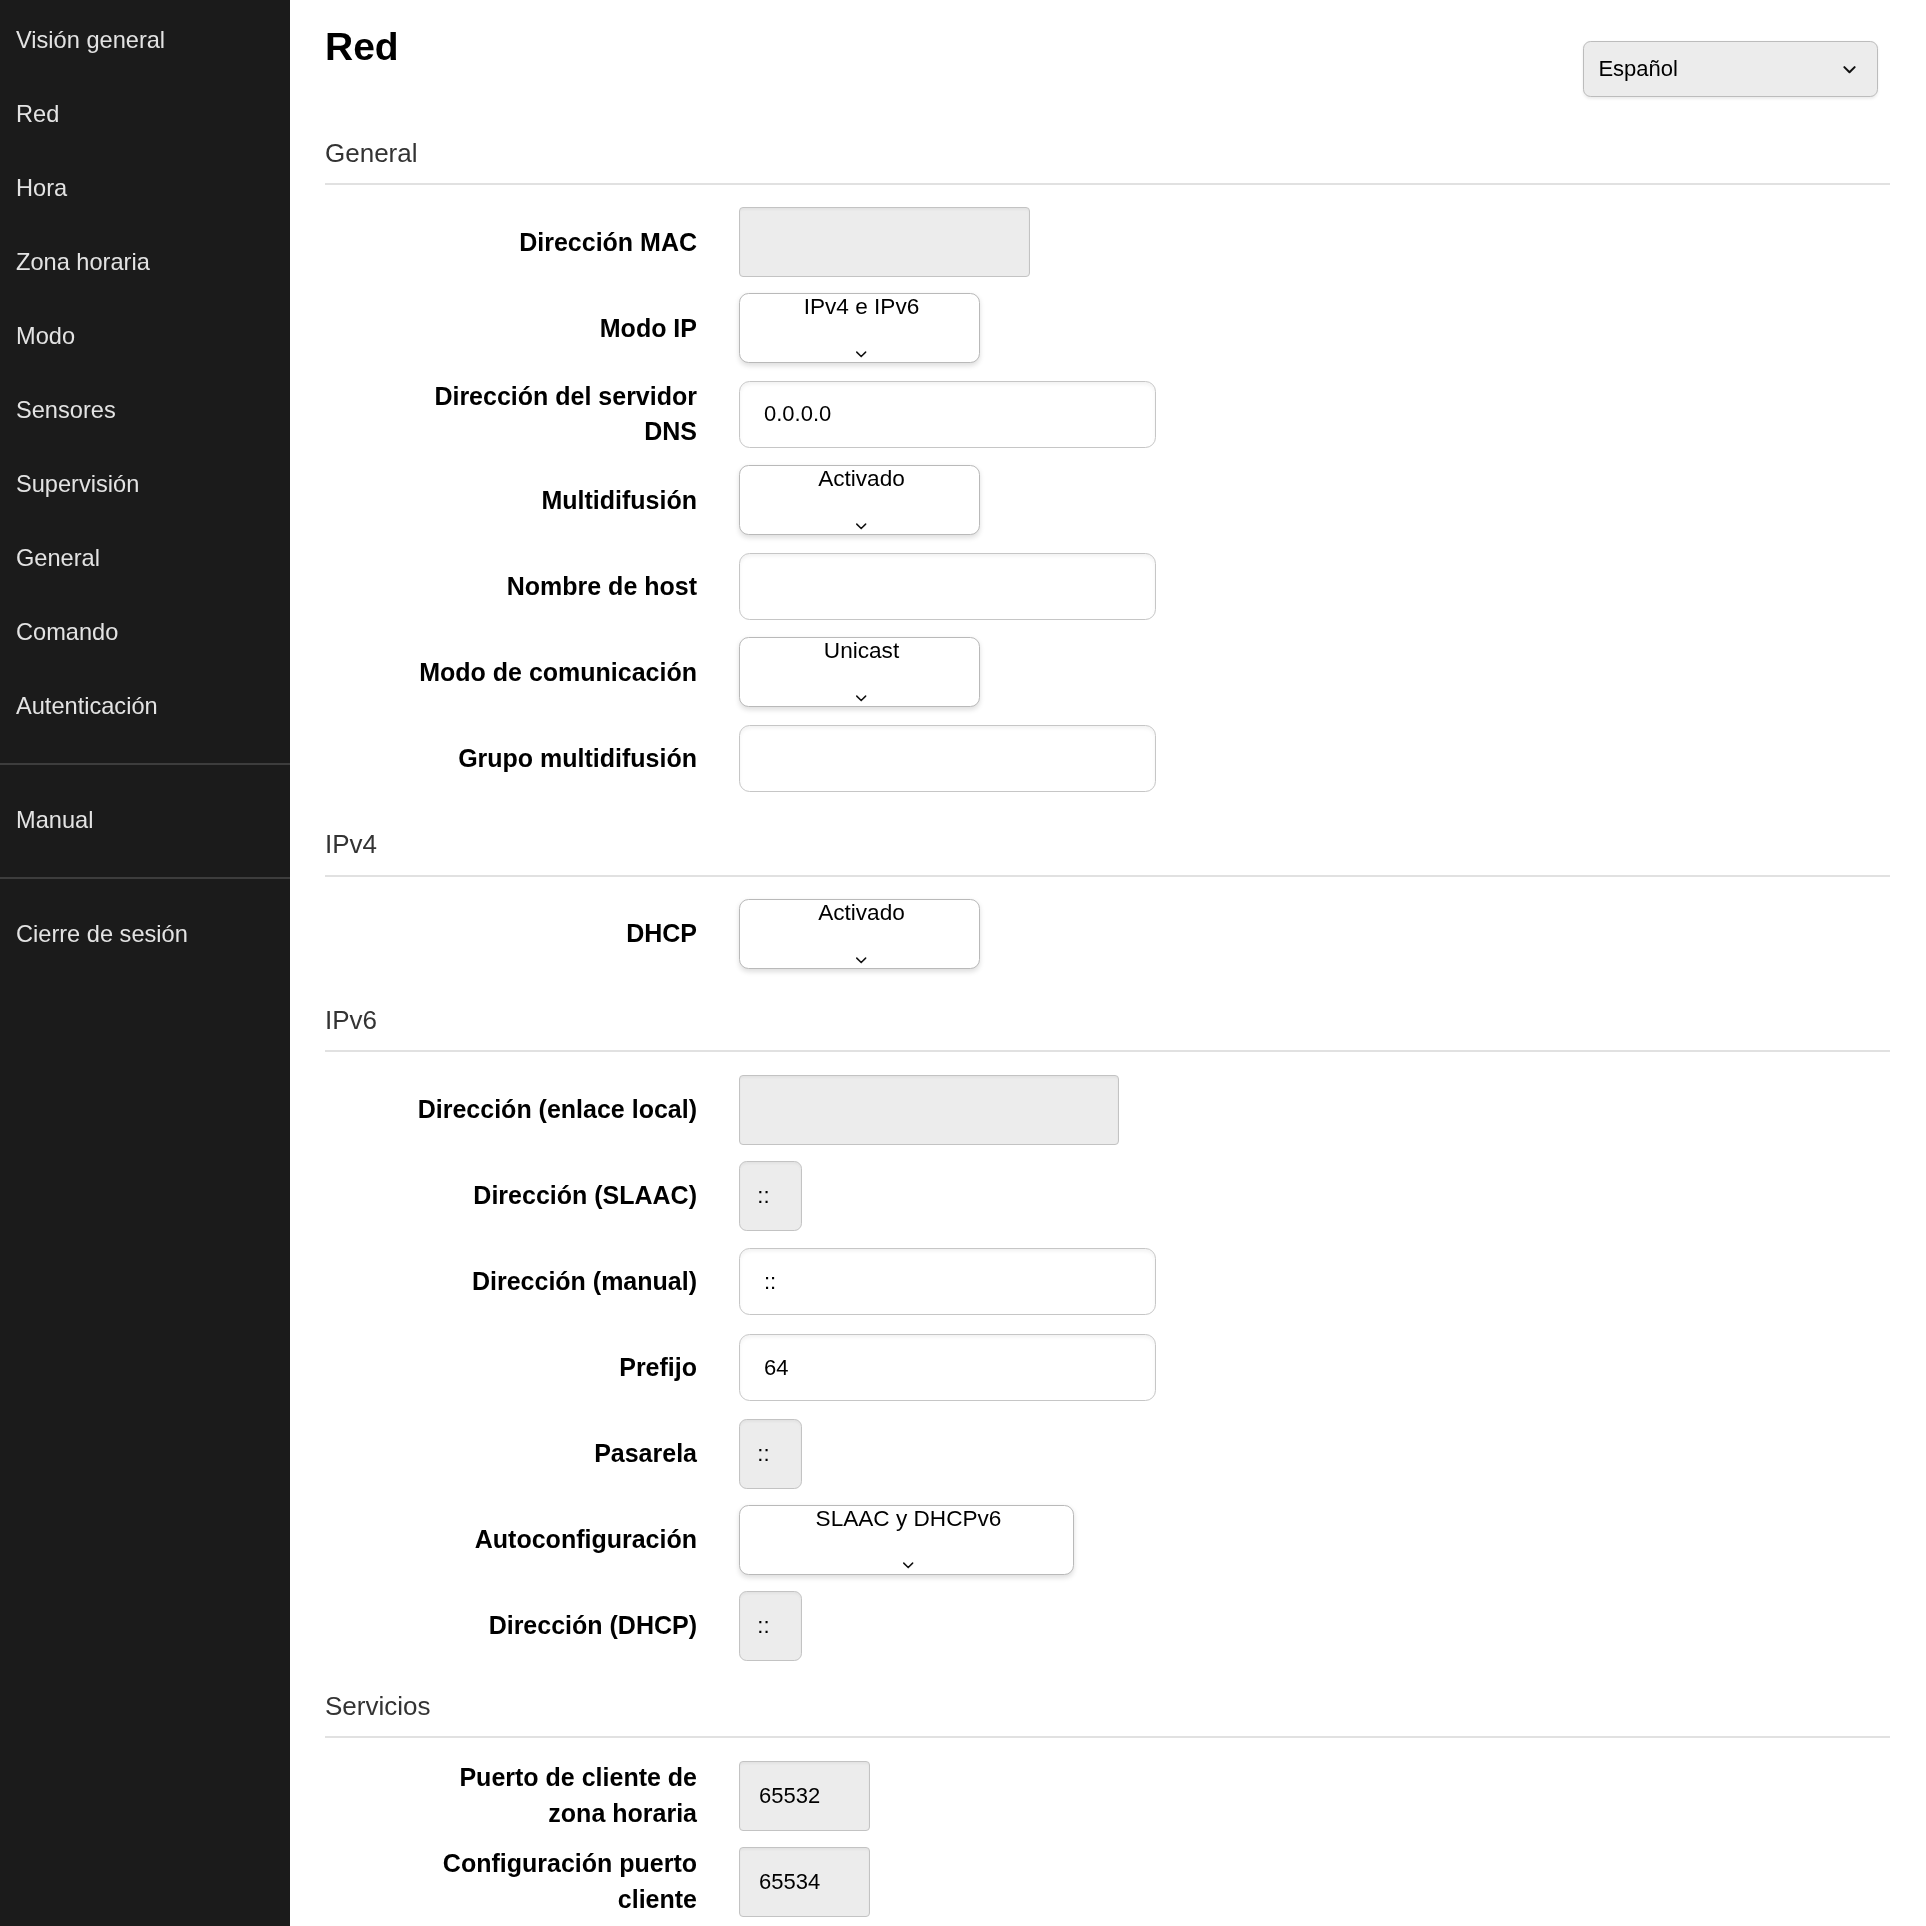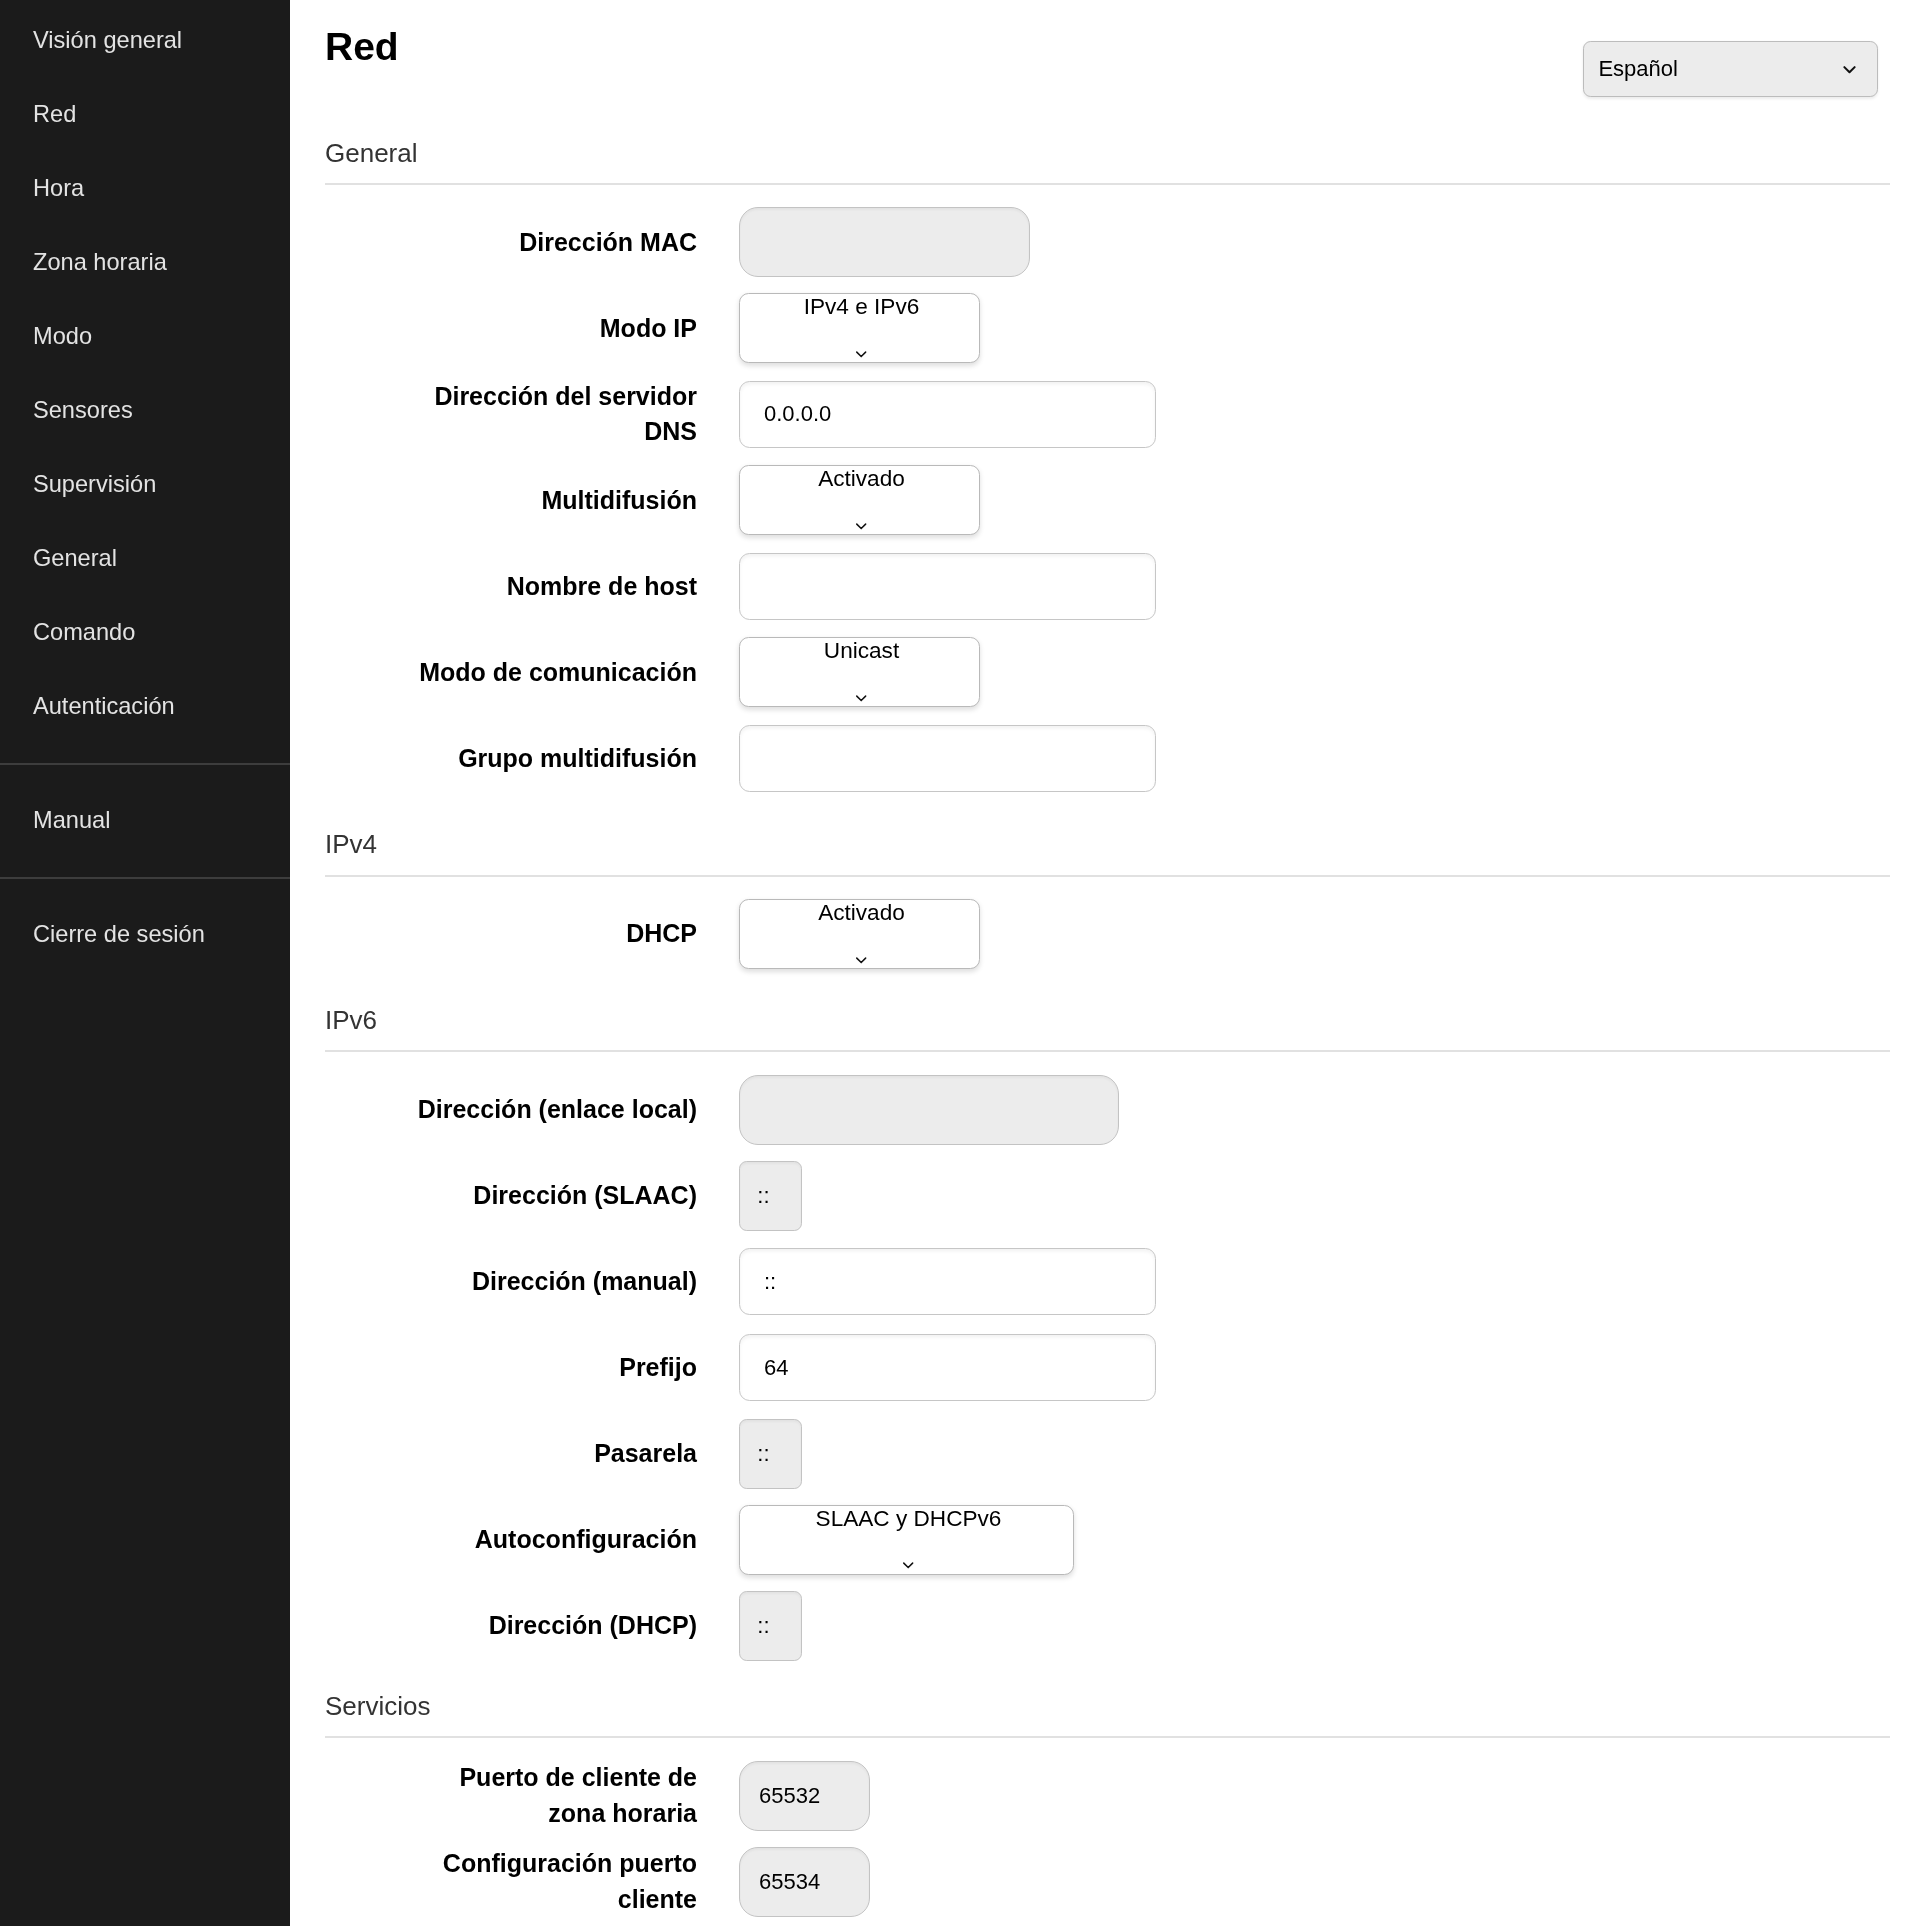--- a/index.html
+++ b/index.html
@@ -2,21 +2,21 @@
 <html style="font-size:7.7px"><head>
 <meta charset="utf-8">
 <style>
   html,body{margin:0;padding:0;background:#fff;}
   .app{position:relative;width:1926px;height:1926px;overflow:hidden;background:#ffffff;
        font-family:"Liberation Sans", sans-serif;color:#000;}
   
   .sidebar{position:absolute;left:0;top:0;bottom:0;width:290px;background:#1b1b1b;}
   .sidebar ul{list-style:none;margin:0;padding:0;}
   .sidebar ul.first{padding-top:3.9px;}
-  .sidebar li{height:74px;display:flex;align-items:center;padding-left:33px;
+  .sidebar li{height:74px;display:flex;align-items:center;padding-left:16px;
               font-size:23.6px;color:#e3e3e3;cursor:pointer;white-space:nowrap;}
   .sb-divider{border-top:2.4px solid #3d3d3d;margin:19px 0;}
   
   .lang{position:absolute;top:41px;right:48px;width:295px;height:56px;box-sizing:border-box;
         background:#ececec;border:1.4px solid #bcbcbc;border-radius:7.7px;
         display:flex;align-items:center;justify-content:space-between;
         padding:0 18.3px 0 14.4px;font-size:22px;cursor:pointer;
         box-shadow:0 1.4px 2.9px rgba(0,0,0,.08);gap:20px;}
   
   .content{position:absolute;left:290px;top:0;width:1636px;height:1926px;box-sizing:border-box;
@@ -35,21 +35,21 @@
   .tinput{box-sizing:border-box;width:417px;height:67px;border:1.4px solid #c6c6c6;
           border-radius:10.6px;padding:0 24px;font-size:22px;color:#000;background:#fff;
           box-shadow:inset 0 2.4px 3.9px rgba(0,0,0,.05);outline:none;
           font-family:"Liberation Sans", sans-serif;}
   .sel{box-sizing:border-box;width:241px;height:70px;border:1.4px solid #b9b9b9;border-radius:9.6px;
        background:#fff;display:flex;align-items:center;justify-content:space-between;
        padding:0 21px 0 25px;font-size:22.6px;cursor:pointer;
        box-shadow:0 2.4px 5.8px rgba(0,0,0,.13);flex-direction:column;}
   .sel.wide{width:335px;}
   .chev{flex:none;}
-  .ro{box-sizing:border-box;background:#ececec;border:1.4px solid #c3c3c3;border-radius:19px;
+  .ro{box-sizing:border-box;background:#ececec;border:1.4px solid #c3c3c3;border-radius:4px;
       height:70px;font-size:22px;color:#000;padding:0 19px;
       box-shadow:inset 0 1.9px 2.4px rgba(0,0,0,.04);
       font-family:"Liberation Sans", sans-serif;}
   .ro-md{width:291px;}
   .ro-lg{width:380px;}
   .ro-mini{width:63px;border-radius:7.7px;padding:0 0 0 17.3px;}
   .ro-port{width:131px;padding:0 0 0 19px;}
 </style>
 </head>
 <body>

